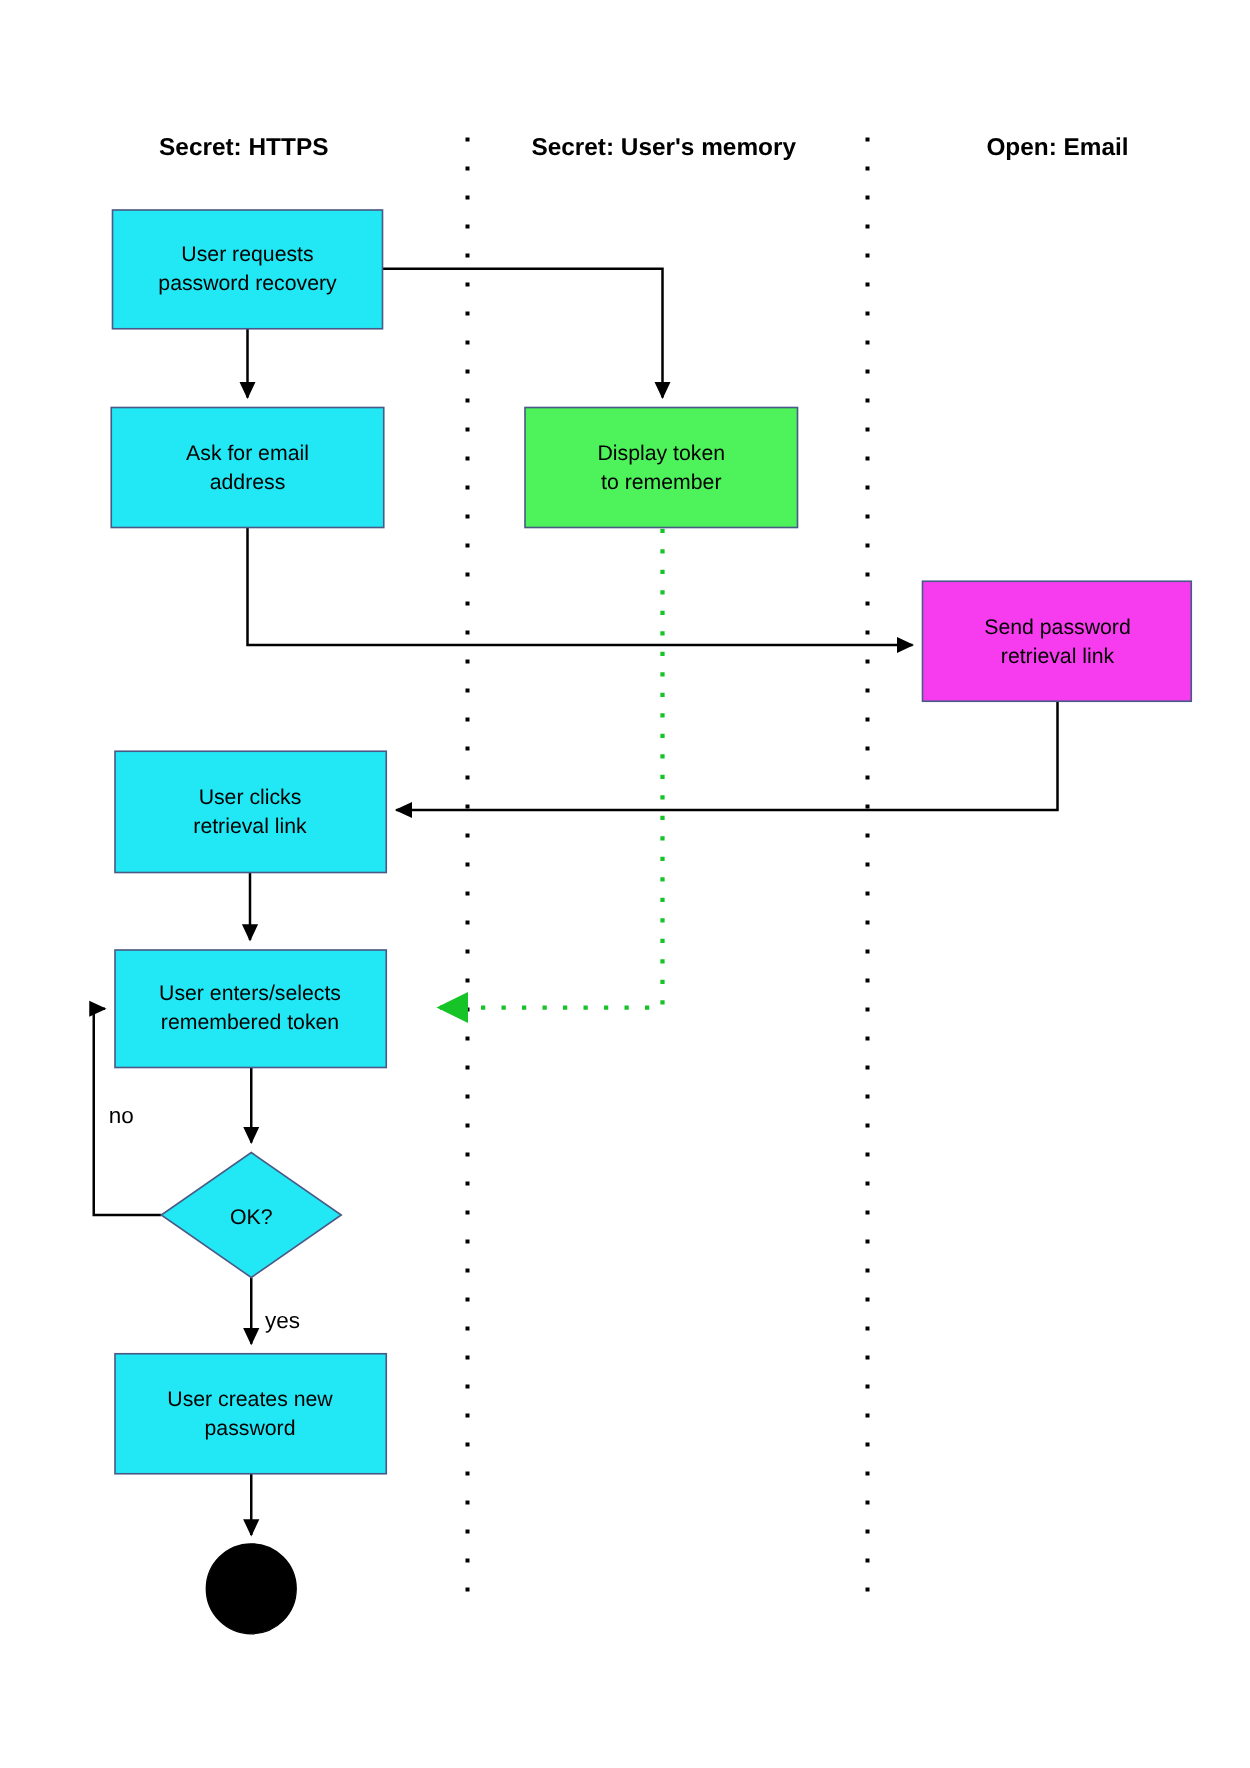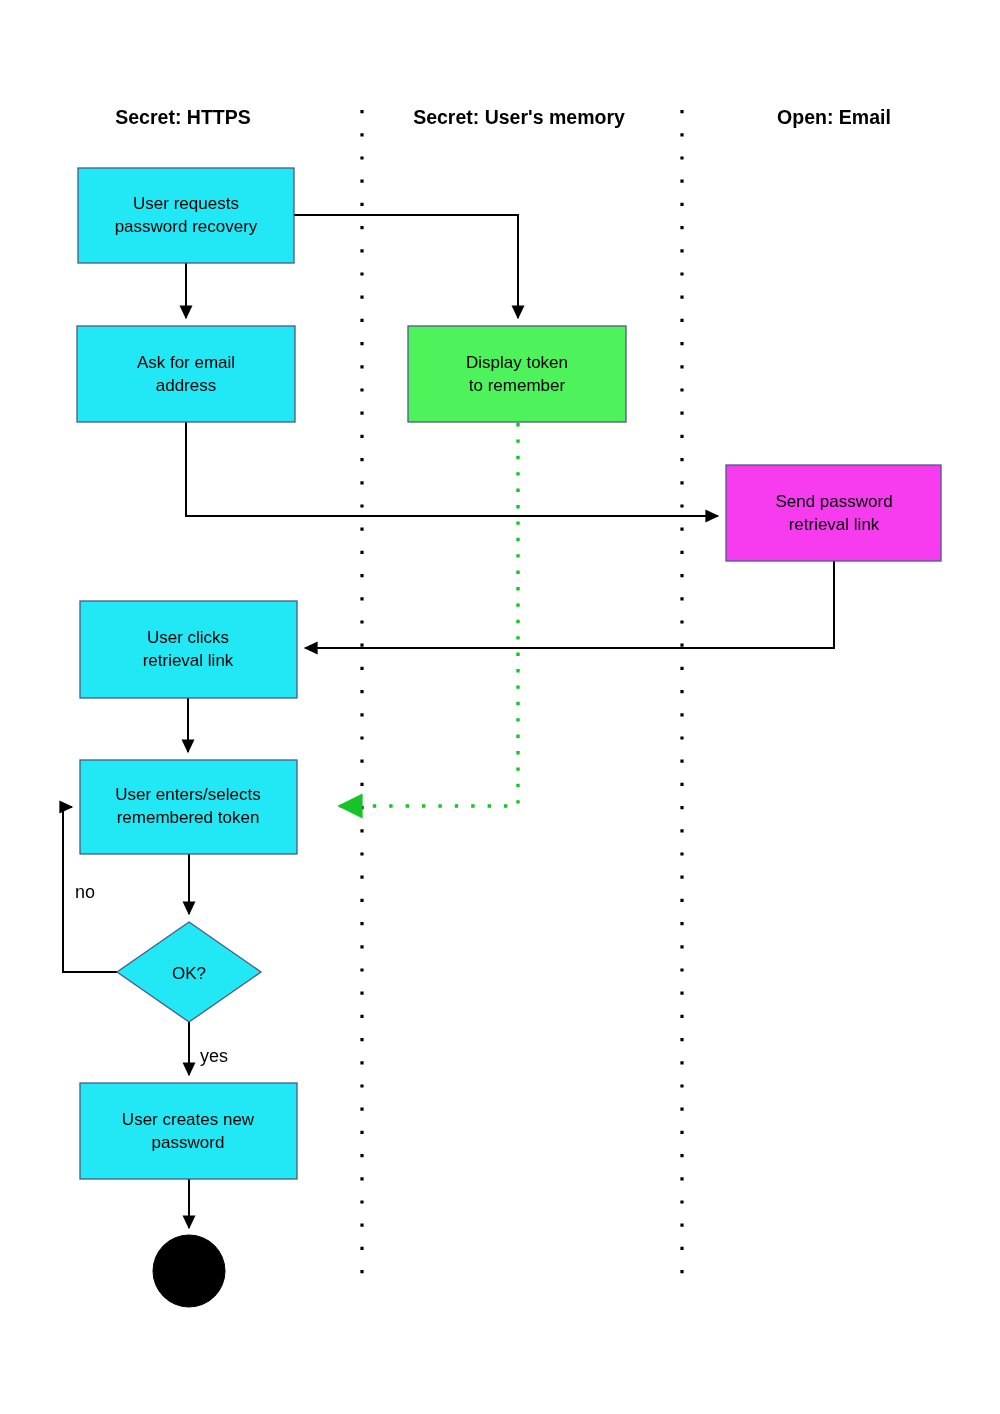--- a/index.html
+++ b/index.html
@@ -11,20 +11,21 @@
     width: 1000px;
     height: 1414px;
     font-family: "Liberation Sans", sans-serif;
     overflow: hidden;
   }
   #diagram-root {
     position: relative;
     width: 908px;
     height: 1414px;
     background: #ffffff;
+    padding-left: 12px;
   }
   svg#flow-svg {
     display: block;
     width: 1000px;
     height: 1414px;
   }
   .lane-header {
     font-family: "Liberation Sans", sans-serif;
     font-size: 19.5px;
     font-weight: bold;

